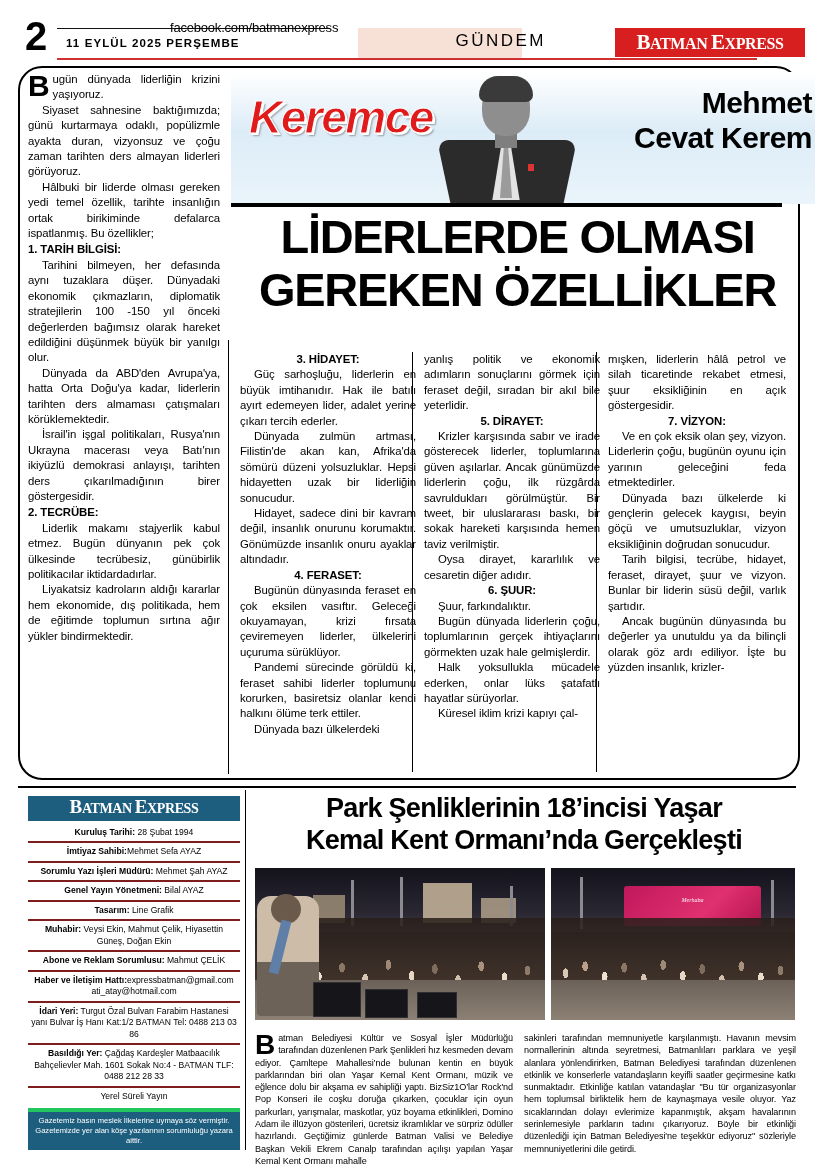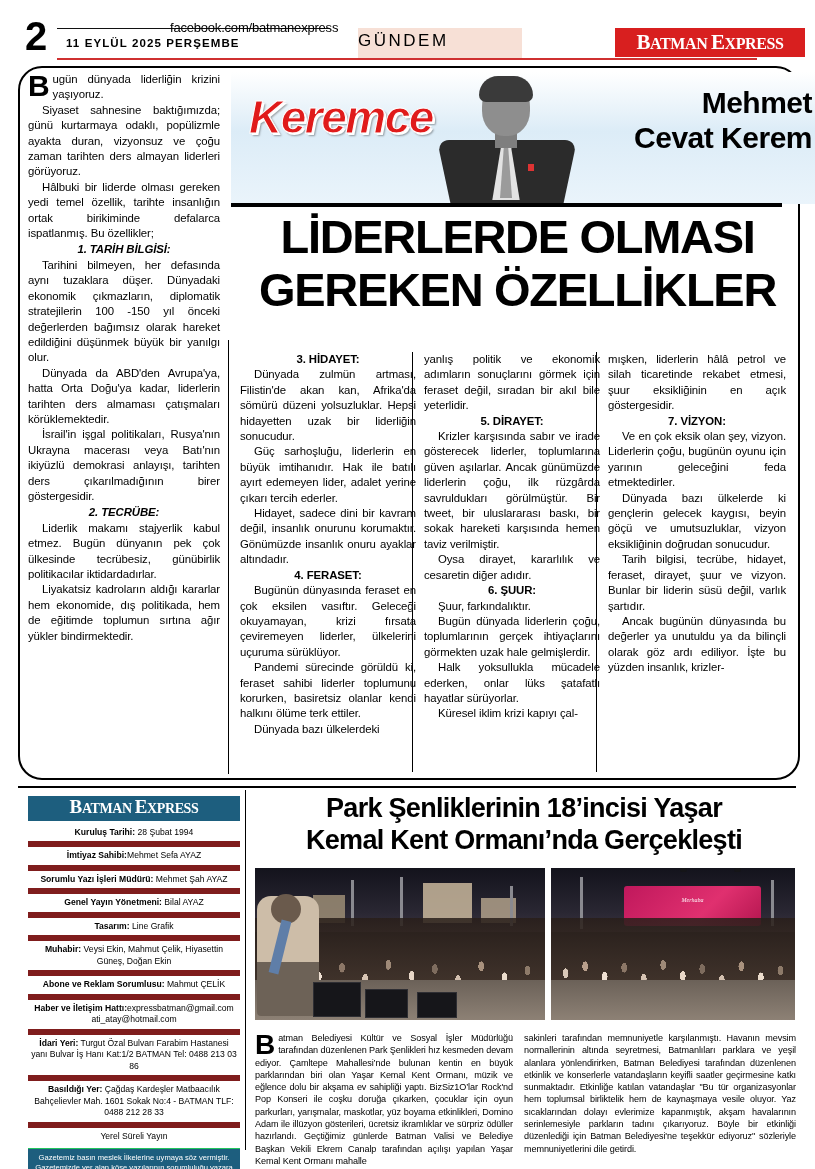--- a/index.html
+++ b/index.html
@@ -34,42 +34,42 @@
   }
   .hdr-rule-red{
     position:absolute;left:57px;top:58px;width:700px;height:2px;background:#cf3030;
   }
   .gundem-box{
     position:absolute;left:358px;top:28px;width:164px;height:30px;
     background:#f7e0d6;
   }
   .gundem-text{
     position:absolute;left:358px;top:31px;width:188px;
-    text-align:left;font-size:17px;letter-spacing:2.5px;font-weight:500;
+    text-align:right;font-size:17px;letter-spacing:2.5px;font-weight:500;
   }
   .masthead-top{
     position:absolute;right:10px;top:28px;width:190px;height:29px;
     background:#d81f1f;
     display:flex;align-items:center;justify-content:center;
   }
   .masthead-top .mt{
     color:#fff;font-weight:bold;font-size:21px;letter-spacing:-0.4px;
     font-family:"Liberation Serif", serif;
     white-space:nowrap;
   }
   .masthead-top .mt .sm{font-size:16px;}
 
   
   .col1{
     position:absolute;left:28px;top:72px;width:192px;height:700px;
     font-size:11.4px;line-height:15.4px;text-align:justify;
     letter-spacing:-0.1px;
   }
   .col1 p{margin:0 0 0 0;text-indent:14px;}
-  .col1 p.sub{text-indent:0;text-align:center;font-weight:bold;margin-top:1px;font-style:italic;}
+  .col1 p.sub{text-indent:0;font-weight:bold;margin-top:1px;}
   .dropcap{
     float:left;font-size:30px;line-height:25px;font-weight:bold;
     padding:1px 3px 0 0;font-family:"Liberation Sans", sans-serif;
   }
   .col-divider{
     position:absolute;background:#000;width:1px;
   }
 
   
   .keremce-band{
@@ -164,26 +164,26 @@
     position:absolute;left:28px;top:796px;width:212px;
     font-size:8.6px;text-align:center;line-height:11.5px;
   }
   .imp-logo{
     background:#1d5e7e;color:#fff;padding:5px 4px 6px 4px;text-align:center;
     font-family:"Liberation Serif", serif;font-weight:bold;font-size:19px;letter-spacing:-0.4px;
     margin-bottom:3px;
   }
   .imp-logo .sm{font-size:14px;}
   .imp-row{
-    border-top:6px solid #7f1d1d;padding:3px 2px 3px 2px;
+    border-top:2px solid #7f1d1d;padding:3px 2px 3px 2px;
   }
   .imp-row:first-of-type{border-top:none;}
   .imp-row b{font-weight:bold;}
   .imp-note{
-    margin-top:3px;border-top:1px solid #22c55e;
+    margin-top:3px;border-top:4px solid #22c55e;
     background:#1d5e7e;color:#fff;padding:4px 4px;font-size:7.6px;line-height:10px;
   }
 
   
   .bot-head{
     position:absolute;left:252px;top:792px;width:544px;
     text-align:center;font-weight:bold;font-size:27px;line-height:32px;letter-spacing:-0.7px;
   }
 
   
@@ -293,22 +293,22 @@
       <p>Liderlik makamı stajyerlik kabul etmez. Bugün dünyanın pek çok ülkesinde tecrübesiz, günübirlik politikacılar iktidardadırlar.</p>
       <p>Liyakatsiz kadroların aldığı kararlar hem ekonomide, dış politikada, hem de eğitimde toplumun sırtına ağır yükler bindirmektedir.</p>
     </div>
 
   <div class="col-divider" style="left:228px;top:340px;height:434px;"></div>
   <div class="col-divider" style="left:412px;top:352px;height:420px;"></div>
   <div class="col-divider" style="left:596px;top:352px;height:420px;"></div>
 
   <div class="colx" id="col2">
       <p class="sub">3. HİDAYET:</p>
+      <p>Güç sarhoşluğu, liderlerin en büyük imtihanıdır. Hak ile batılı ayırt edemeyen lider, adalet yerine çıkarı tercih ederler.</p>
       <p>Dünyada zulmün artması, Filistin'de akan kan, Afrika'da sömürü düzeni yolsuzluklar. Hepsi hidayetten uzak bir liderliğin sonucudur.</p>
-      <p>Güç sarhoşluğu, liderlerin en büyük imtihanıdır. Hak ile batılı ayırt edemeyen lider, adalet yerine çıkarı tercih ederler.</p>
       <p>Hidayet, sadece dini bir kavram değil, insanlık onurunu korumaktır. Gönümüzde insanlık onuru ayaklar altındadır.</p>
       <p class="sub">4. FERASET:</p>
       <p>Bugünün dünyasında feraset en çok eksilen vasıftır. Geleceği okuyamayan, krizi fırsata çeviremeyen liderler, ülkelerini uçuruma sürüklüyor.</p>
       <p>Pandemi sürecinde görüldü ki, feraset sahibi liderler toplumunu korurken, basiretsiz olanlar kendi halkını ölüme terk ettiler.</p>
       <p>Dünyada bazı ülkelerdeki</p>
     </div>
   <div class="colx" id="col3">
       <p style="text-indent: 0px;">yanlış politik ve ekonomik adımların sonuçlarını görmek için feraset değil, sıradan bir akıl bile yeterlidir.</p>
       <p class="sub">5. DİRAYET:</p>
       <p>Krizler karşısında sabır ve irade gösterecek liderler, toplumlarına güven aşılarlar. Ancak günümüzde liderlerin çoğu, ilk rüzgârda savruldukları görülmüştür. Bir tweet, bir uluslararası baskı, bir sokak hareketi karşısında hemen taviz verilmiştir.</p>

